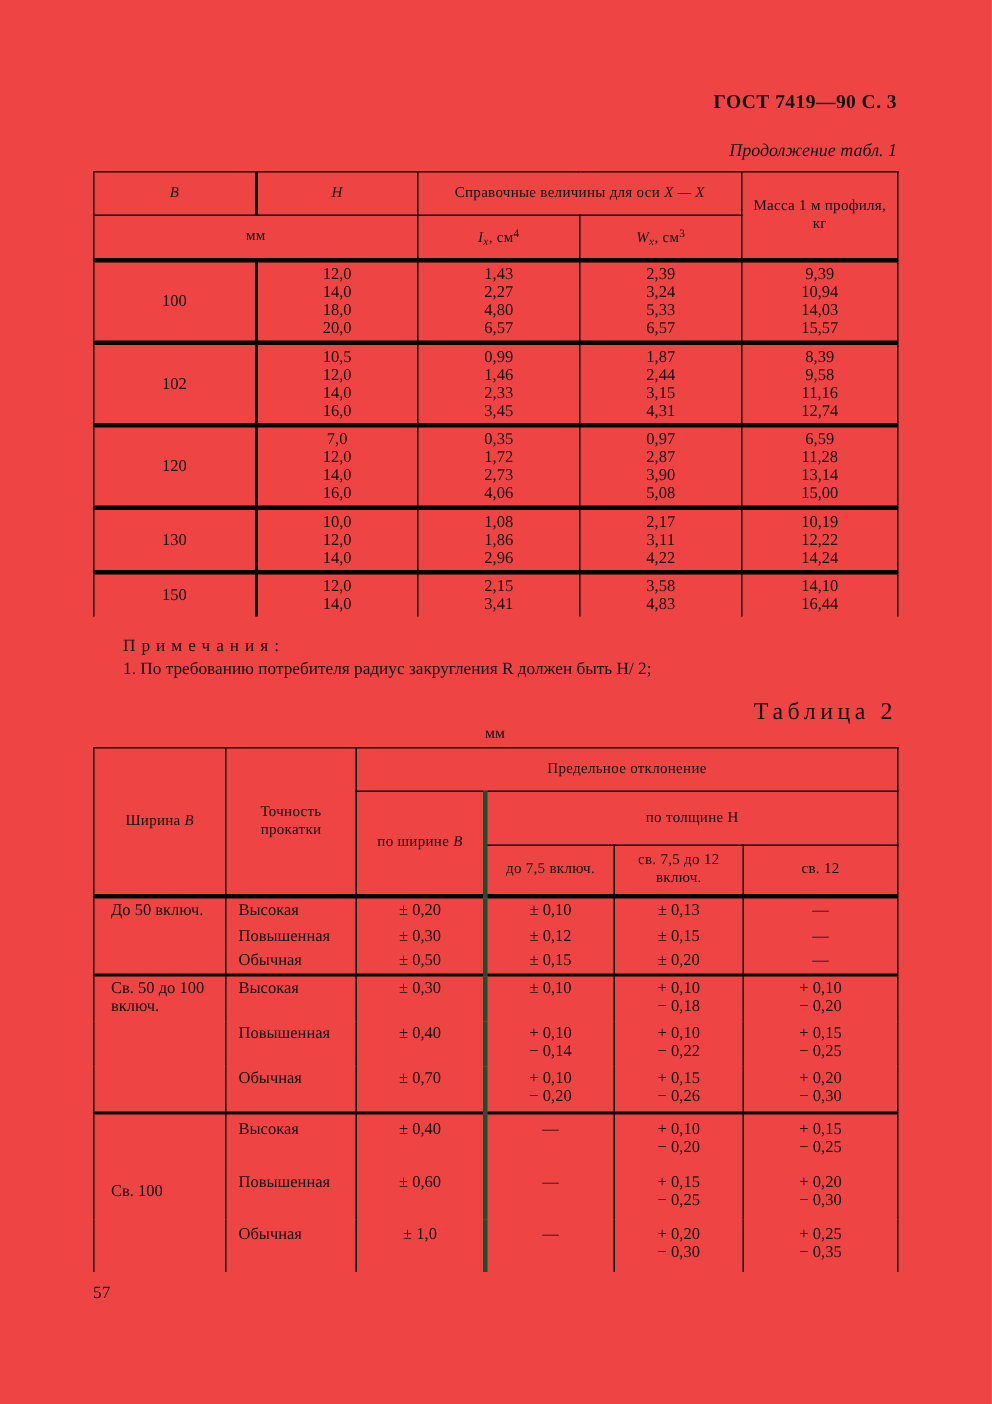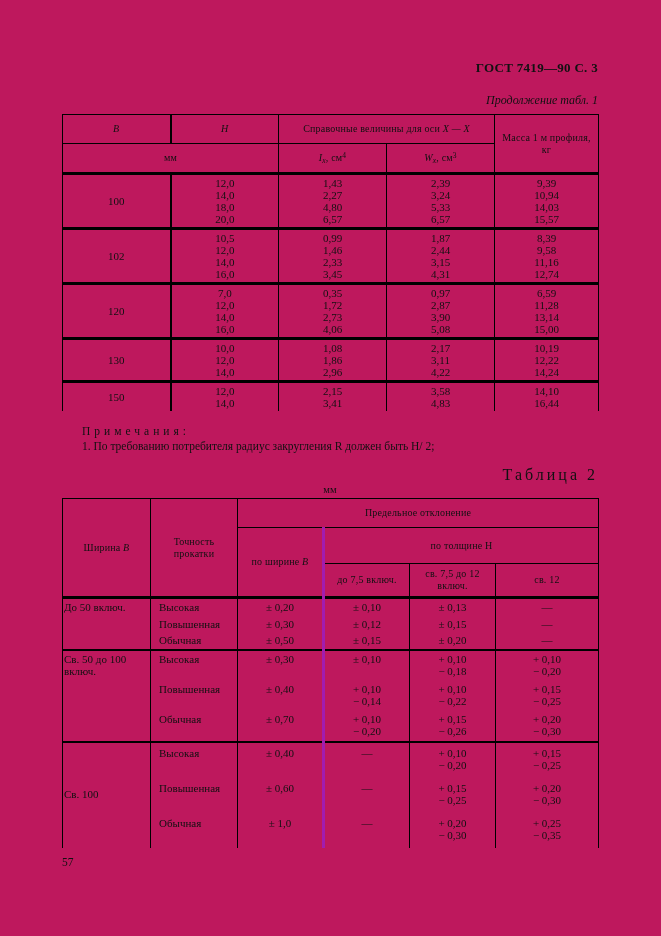--- a/index.html
+++ b/index.html
@@ -1,17 +1,17 @@
 <!DOCTYPE html>
 <html><head>
 <meta charset="utf-8">
 <style>
   html,body{margin:0;padding:0;background:#888;}
   .page{
-    width:661px;height:936px;background:#be185d;color:#111;
+    width:661px;height:936px;background:#ef4444;color:#111;
     font-family:"Liberation Serif","DejaVu Serif",serif;
     box-sizing:border-box;padding:60px 63px 0 62px;position:relative;overflow:hidden;
   }
   .doc-title{font-size:13px;font-weight:bold;text-align:right;letter-spacing:.3px;line-height:15px;}
   .t1-caption{font-size:12px;font-style:italic;text-align:right;margin-top:19px;line-height:13px;}
   table{border-collapse:collapse;table-layout:fixed;width:536px;}
   th,td{border:1px solid #000;overflow:hidden;}
   th{font-weight:normal;font-size:10px;text-align:center;vertical-align:middle;
      padding:2px 3px;letter-spacing:.2px;line-height:12px;white-space:pre-line;}
   td{font-size:11px;line-height:12px;text-align:center;white-space:pre-line;}
@@ -34,23 +34,23 @@
   .t2-caption{font-size:16px;text-align:right;letter-spacing:3px;margin-top:15px;line-height:13px;}
   .t2-units{font-size:10.5px;text-align:center;margin-top:3px;line-height:12px;}
   
   .t2{margin-top:2px;}
   .t2 thead{border-bottom:3px solid #000;}
   .t2 .h-dev{height:24px;}
   .t2 .h-th{height:31px;}
   .t2 .h-leaf{height:28px;}
   .t2 tbody{border-top:2px solid #000;}
   .t2 tbody td{border-top:none;border-bottom:none;vertical-align:top;line-height:12.5px;}
-  .t2 .thickL{border-left:3px solid #a21caf;}
+  .t2 .thickL{border-left:3px solid #14532d;}
   .t2 td.c-grade{text-align:left;padding-left:8px;}
-  .t2 td.c-width{text-align:left;padding-left:1px;padding-right:4px;}
+  .t2 td.c-width{text-align:left;padding-left:11px;padding-right:4px;}
   .t2 tbody.compact td{padding-top:2px;padding-bottom:2px;}
   .t2 tbody.spaced td{padding-top:2px;padding-bottom:3px;}
   .t2 tbody:nth-of-type(3) td{padding-top:4px;padding-bottom:6px;}
   .t2 tbody:nth-of-type(3) td.c-width{vertical-align:middle;}
   .page-number{font-size:11.5px;text-align:left;margin-top:8px;}
 </style>
 </head>
 <body>
 
 <div class="page">

